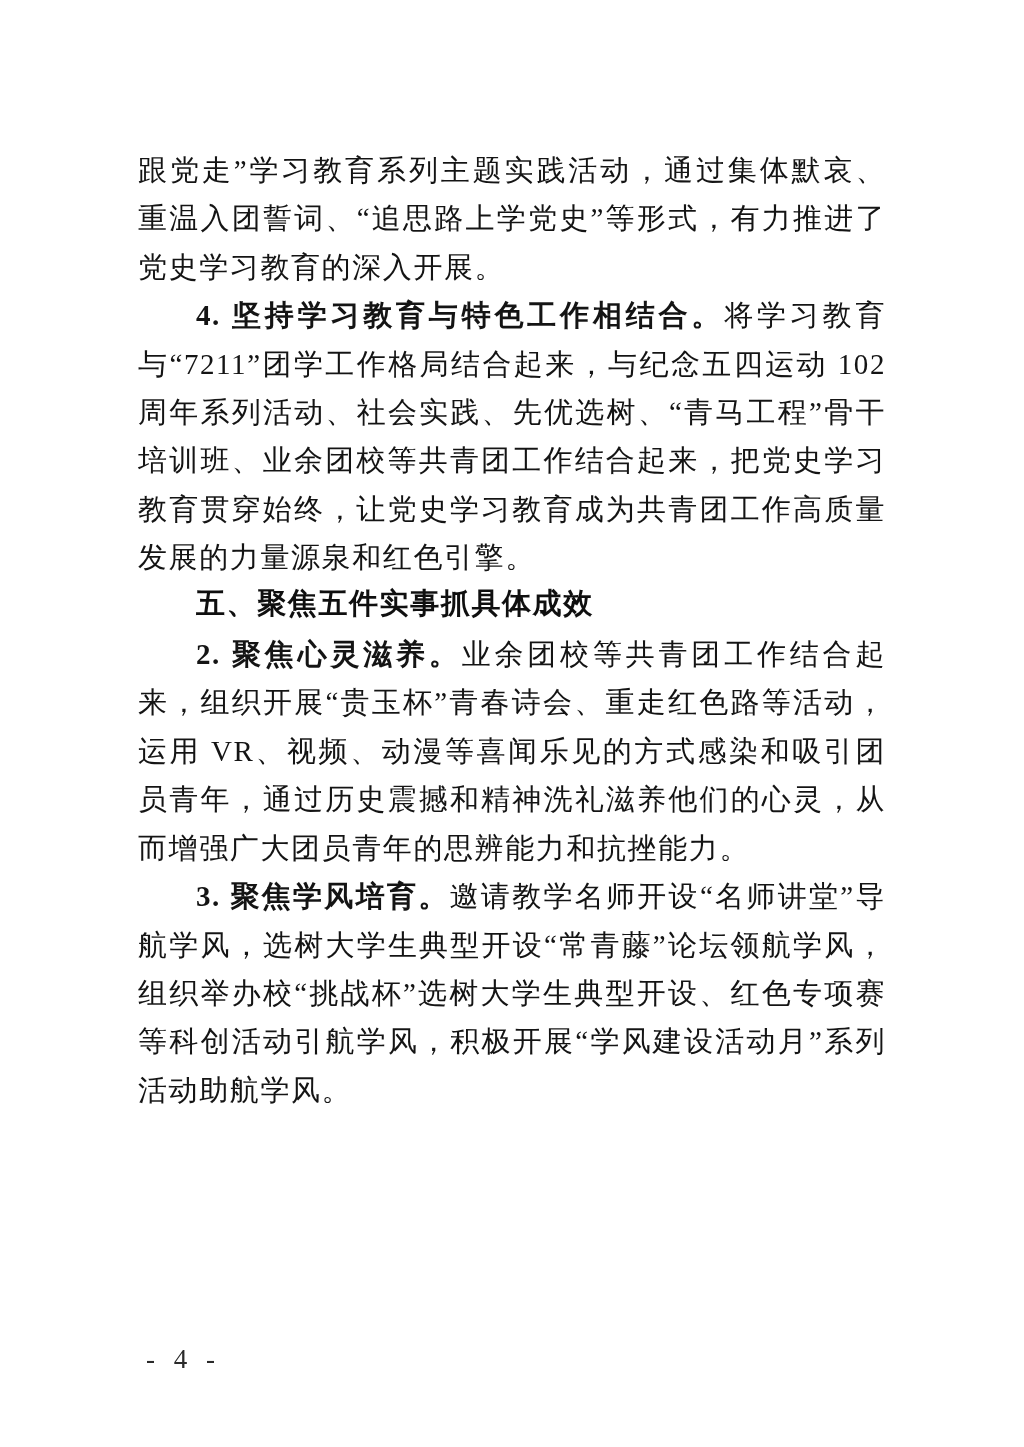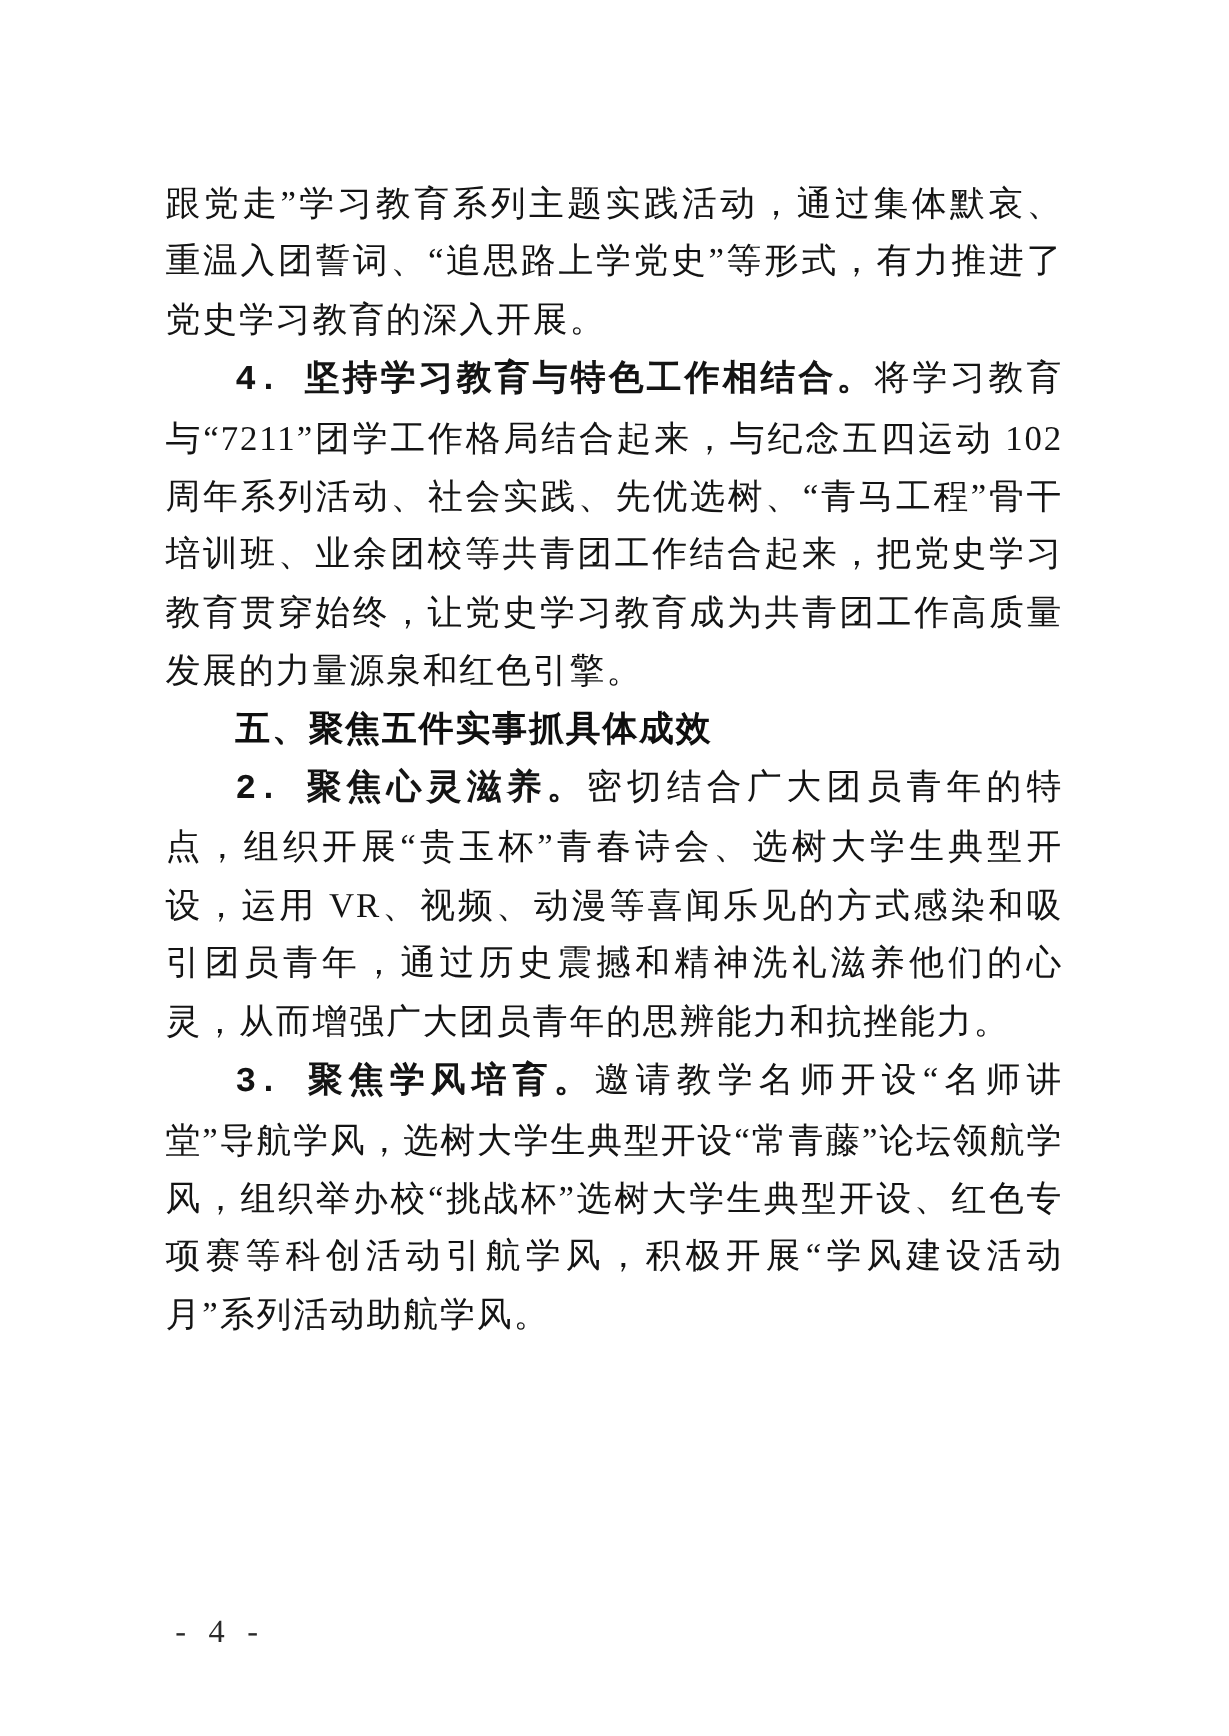--- a/index.html
+++ b/index.html
@@ -28,30 +28,30 @@
   }
   .para {
     margin: 0;
     text-indent: 2em;
   }
   .para.no-indent {
     text-indent: 0;
   }
   .lead {
     font-weight: 700;
-    font-family: Liberation Mono, monospace;
+    font-family: Liberation Serif, serif;
   }
   .section-heading {
     margin: 0;
     font-size: 29px;
     line-height: 48.4px;
     letter-spacing: 1.6px;
     text-indent: 2em;
     font-weight: 700;
-    font-family: Liberation Serif, serif;
+    font-family: Liberation Mono, monospace;
     color: #0f0f0f;
   }
   .page-footer {
     position: absolute;
     left: 146px;
     top: 1344px;
     font-size: 27px;
     letter-spacing: 6px;
     color: #2a2a2a;
     font-family: "Liberation Serif", "DejaVu Serif", serif;
@@ -67,21 +67,21 @@
       <span>跟党走”学习教育系列主题实践活动，通过集体默哀、重温入团誓词、“追思路上学党史”等形式，有力推进了党史学习教育的深入开展。</span>
     </p>
 
     <p class="para">
       <span class="lead">4. 坚持学习教育与特色工作相结合。</span><span>将学习教育与“7211”团学工作格局结合起来，与纪念五四运动 102 周年系列活动、社会实践、先优选树、“青马工程”骨干培训班、业余团校等共青团工作结合起来，把党史学习教育贯穿始终，让党史学习教育成为共青团工作高质量发展的力量源泉和红色引擎。</span>
     </p>
 
     <h2 class="section-heading">五、聚焦五件实事抓具体成效</h2>
 
     <p class="para">
-      <span class="lead">2. 聚焦心灵滋养。</span><span>密切结合广大团员青年的特点，组织开展“贵玉杯”青春诗会、选树大学生典型开设，运用 VR、视频、动漫等喜闻乐见的方式感染和吸引团员青年，通过历史震撼和精神洗礼滋养他们的心灵，从而增强广大团员青年的思辨能力和抗挫能力。</span>
+      <span class="lead">2. 聚焦心灵滋养。</span><span>业余团校等共青团工作结合起来，组织开展“贵玉杯”青春诗会、重走红色路等活动，运用 VR、视频、动漫等喜闻乐见的方式感染和吸引团员青年，通过历史震撼和精神洗礼滋养他们的心灵，从而增强广大团员青年的思辨能力和抗挫能力。</span>
     </p>
 
     <p class="para">
       <span class="lead">3. 聚焦学风培育。</span><span>邀请教学名师开设“名师讲堂”导航学风，选树大学生典型开设“常青藤”论坛领航学风，组织举办校“挑战杯”选树大学生典型开设、红色专项赛等科创活动引航学风，积极开展“学风建设活动月”系列活动助航学风。</span>
     </p>
 
 
   </div>
 
   <div class="page-footer">- 4 -</div>

